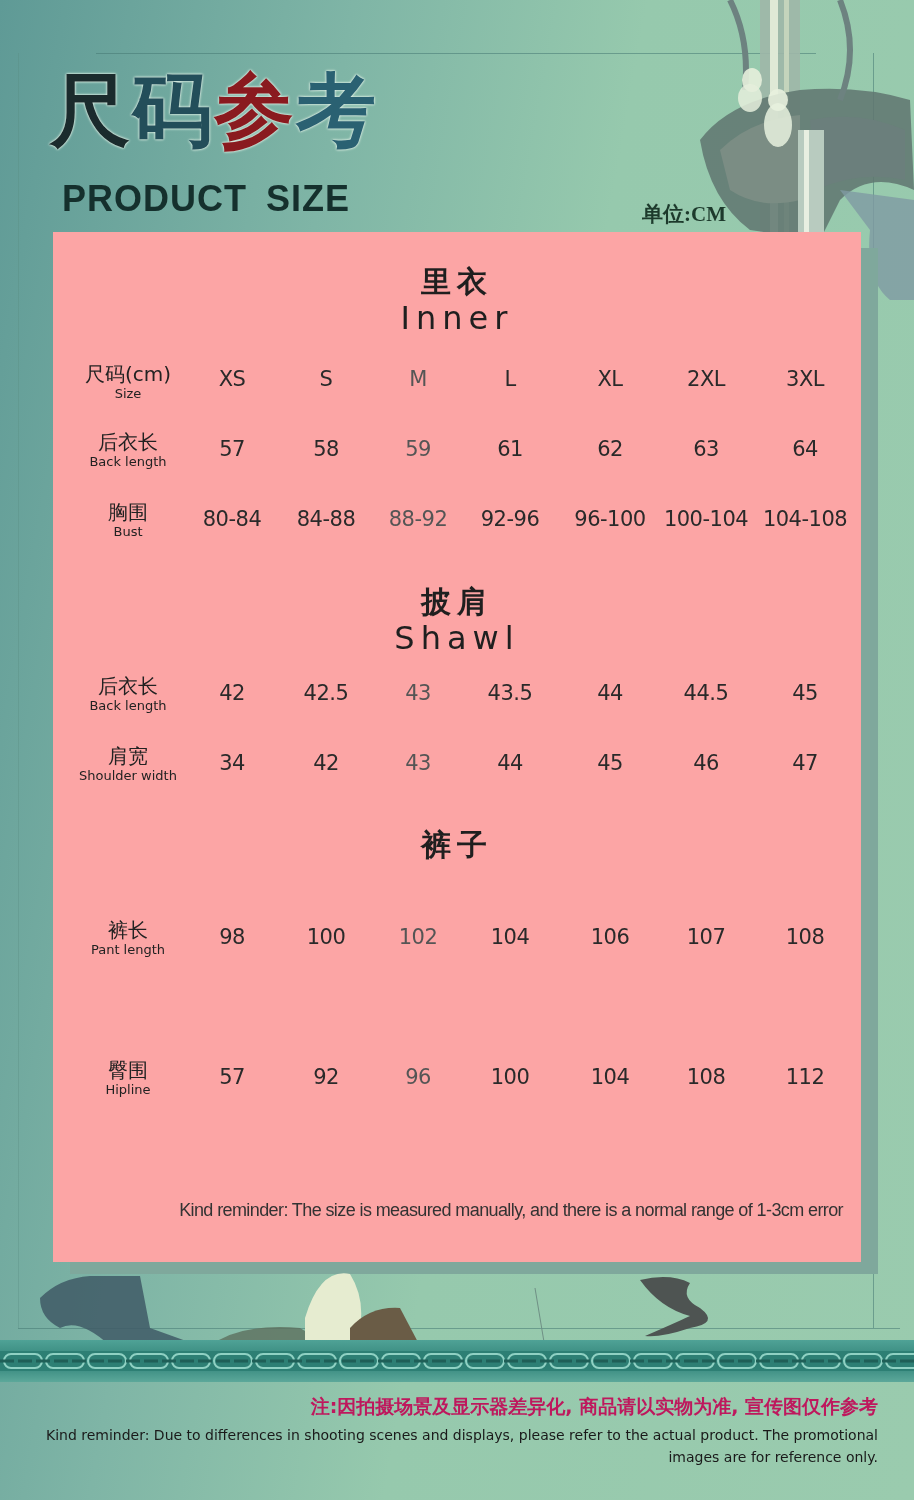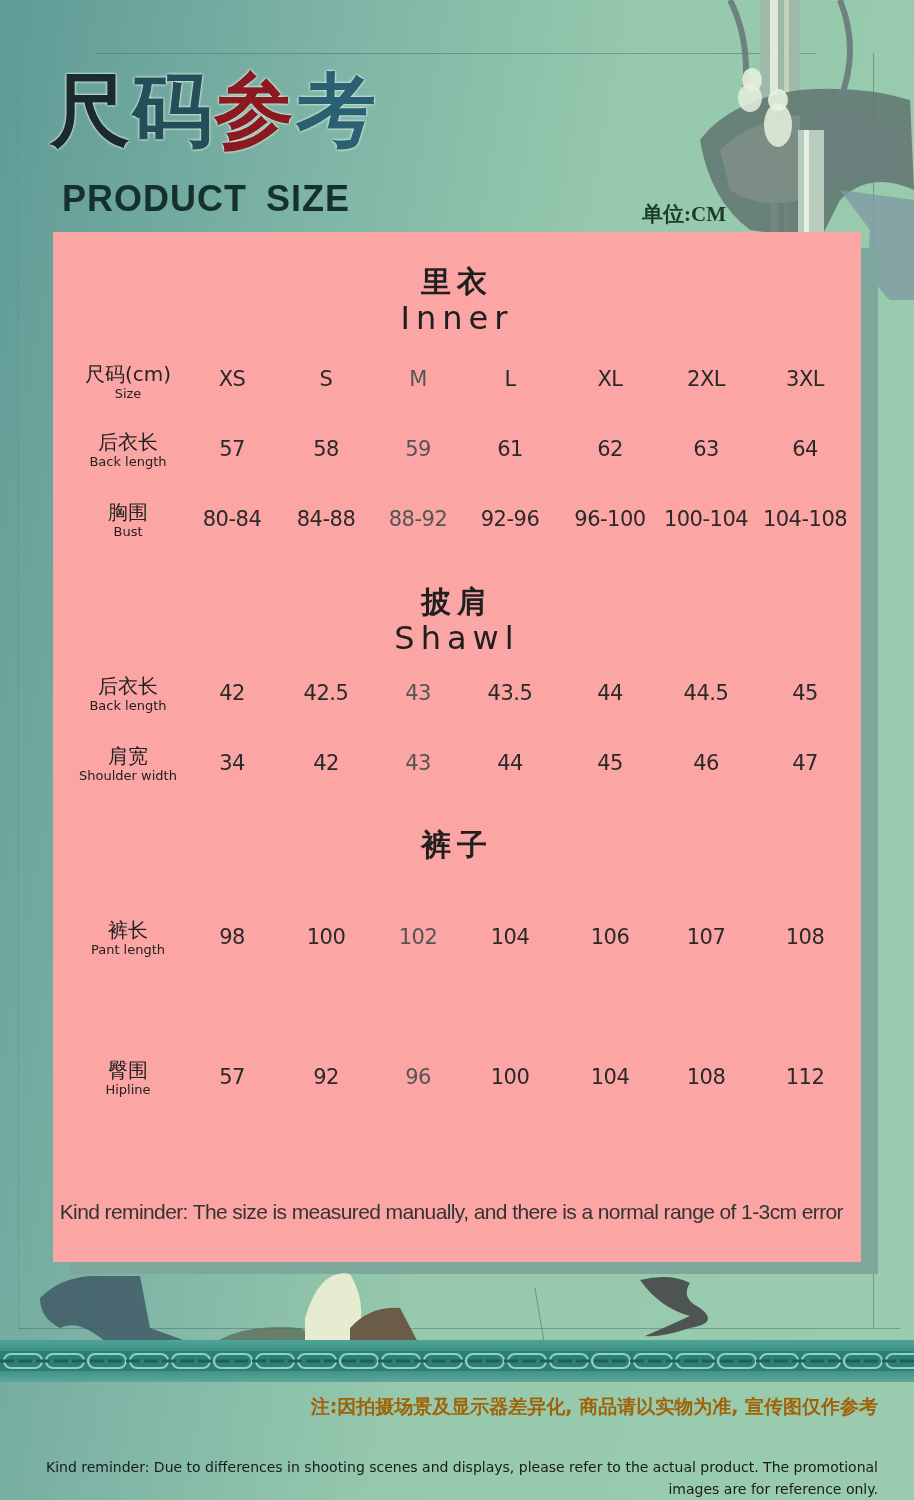--- a/index.html
+++ b/index.html
@@ -26,28 +26,28 @@
   .section-title .cn { font-family:"DejaVu Serif", serif; font-size:30px; font-weight:bold; letter-spacing:6px; display:block; line-height:36px; }
   .section-title .en { font-family:"DejaVu Sans", sans-serif; font-size:32px; letter-spacing:6px; display:block; line-height:36px; }
   .row { position:absolute; left:0; width:904px; height:60px; }
   .label { position:absolute; left:10px; width:130px; text-align:center; color:#222; }
   .label .cn { display:block; font-family:"DejaVu Sans", sans-serif; font-size:20px; line-height:24px; }
   .label .en { display:block; font-family:"DejaVu Sans", sans-serif; font-size:13px; line-height:16px; }
   .cell { position:absolute; top:6px; width:100px; margin-left:-50px; text-align:center;
     font-family:"DejaVu Sans", sans-serif; font-size:21px; color:#2a2a2a; line-height:26px; letter-spacing:-0.5px; }
   .cell.m { color:#555; }
   .note-cn { position:absolute; right:26px; top:928px; font-family:"DejaVu Serif", serif; font-weight:bold; font-size:25px; color:#222; }
-  .note-en { position:absolute; right:18px; top:968px; font-family:"Liberation Sans", sans-serif; font-size:21px; color:#333; letter-spacing:-0.6px; }
+  .note-en { position:absolute; right:18px; top:968px; font-family:"Liberation Sans", sans-serif; font-size:18px; color:#333; letter-spacing:-0.6px; }
   .deco-bottom { position:absolute; left:0; top:1268px; width:914px; height:80px; }
   .band { position:absolute; left:0; top:1340px; width:914px; height:42px;
     background: linear-gradient(#4fa296, #3e8f84 30%, #5bb2a3 50%, #3e8f84 70%, #5ca89a); }
   .chain { position:absolute; left:0; top:1351px; width:914px; height:20px; }
-  .foot-cn { position:absolute; right:36px; top:1394px; font-family:"DejaVu Sans", sans-serif; font-weight:bold; font-size:19px; color:#a16207; }
+  .foot-cn { position:absolute; right:36px; top:1394px; font-family:"DejaVu Sans", sans-serif; font-weight:bold; font-size:19px; color:#be185d; }
   .foot-en { position:absolute; right:36px; top:1424px; width:860px; text-align:right; font-family:"DejaVu Sans", sans-serif;
-    font-size:14px; line-height:22px; color:#1a1a1a;margin-top:32px; }
+    font-size:14px; line-height:22px; color:#1a1a1a; }
 </style>
 </head>
 <body>
 
 <div class="frame-line" style="left:96px; top:53px; width:720px; height:0; border-width:1px 0 0 0;"></div>
 <div class="frame-line" style="left:18px; top:53px; width:398px; height:1275px; border-width:0 0 0 1px; border-color:rgba(90,140,130,0.35)"></div>
 <div class="frame-line" style="left:18px; top:1328px; width:882px; height:0; border-width:1px 0 0 0;"></div>
 <div class="frame-line" style="left:873px; top:53px; width:0; height:1275px; border-width:0 0 0 1px;"></div>
 
 <svg class="sword" viewBox="0 0 224 300">

